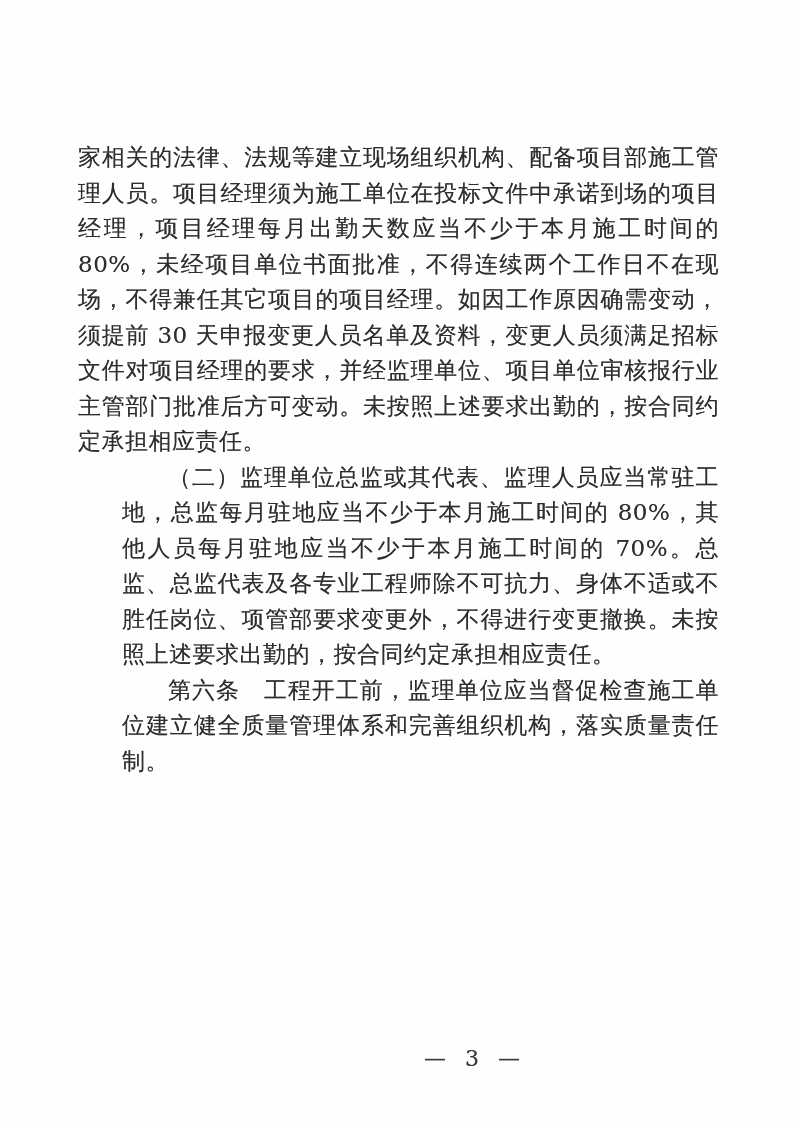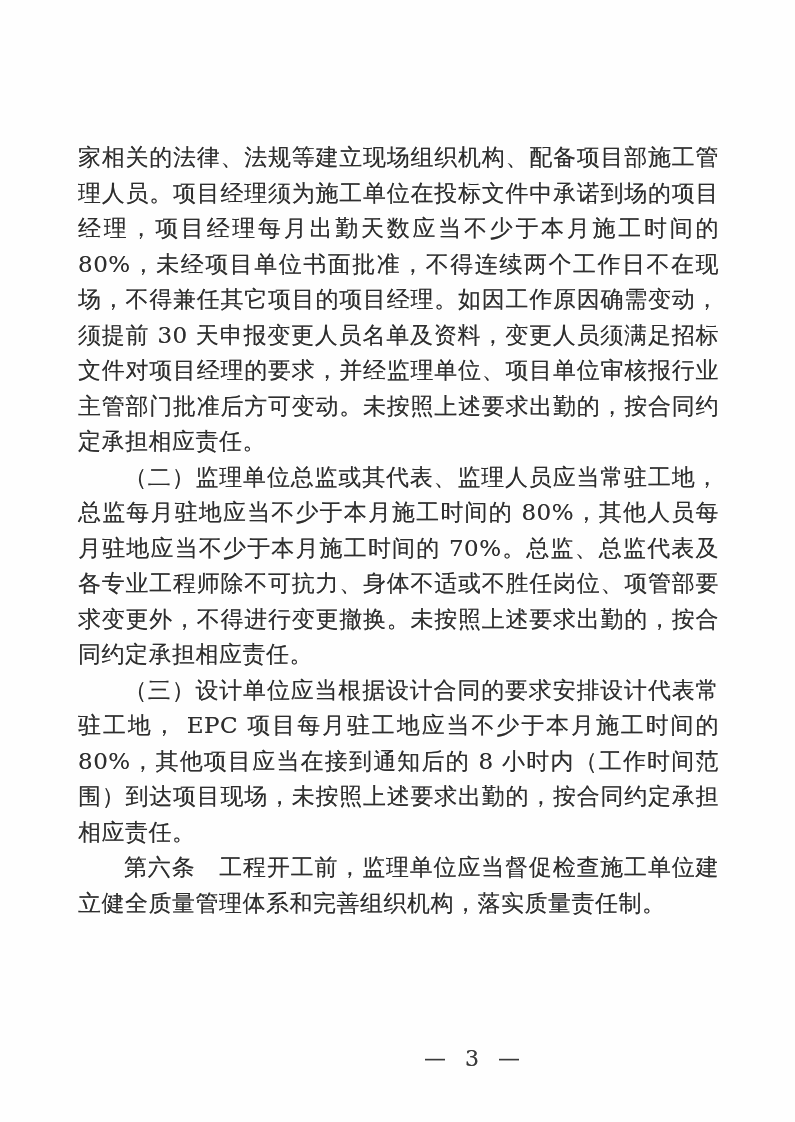--- a/index.html
+++ b/index.html
@@ -34,38 +34,38 @@
     letter-spacing: 0.5px;
     
     text-shadow: 0 0 0.4px rgba(46,46,46,0.55);
   }
   .para {
     margin: 0;
     padding: 0;
   }
   .para.indent {
     text-indent: 2em;
+    margin-left: 44px;
   }
   .page-number {
     position: absolute;
     right: 126px;
     top: 1046px;
     color: #3a3a3a;
     font-size: 22px;
     letter-spacing: 6px;
     text-shadow: 0 0 0.4px rgba(58,58,58,0.55);
   }
 </style>
 </head>
 <body>
 
 <div class="page">
 
   <div class="text-block">
     <p class="para">家相关的法律、法规等建立现场组织机构、配备项目部施工管理人员。项目经理须为施工单位在投标文件中承诺到场的项目经理，项目经理每月出勤天数应当不少于本月施工时间的 80%，未经项目单位书面批准，不得连续两个工作日不在现场，不得兼任其它项目的项目经理。如因工作原因确需变动，须提前 30 天申报变更人员名单及资料，变更人员须满足招标文件对项目经理的要求，并经监理单位、项目单位审核报行业主管部门批准后方可变动。未按照上述要求出勤的，按合同约定承担相应责任。</p>
     <p class="para indent">（二）监理单位总监或其代表、监理人员应当常驻工地，总监每月驻地应当不少于本月施工时间的 80%，其他人员每月驻地应当不少于本月施工时间的 70%。总监、总监代表及各专业工程师除不可抗力、身体不适或不胜任岗位、项管部要求变更外，不得进行变更撤换。未按照上述要求出勤的，按合同约定承担相应责任。</p>
-    <p class="para indent">（三）设计单位应当根据设计合同的要求安排设计代表常驻工地， EPC 项目每月驻工地应当不少于本月施工时间的 80%，其他项目应当在接到通知后的 8 小时内（工作时间范围）到达项目现场，未按照上述要求出勤的，按合同约定承担相应责任。</p>
     <p class="para indent">第六条　工程开工前，监理单位应当督促检查施工单位建立健全质量管理体系和完善组织机构，落实质量责任制。</p>
   </div>
 
   <div class="page-number">— 3 —</div>
 
 </div>
 
 </body></html>

